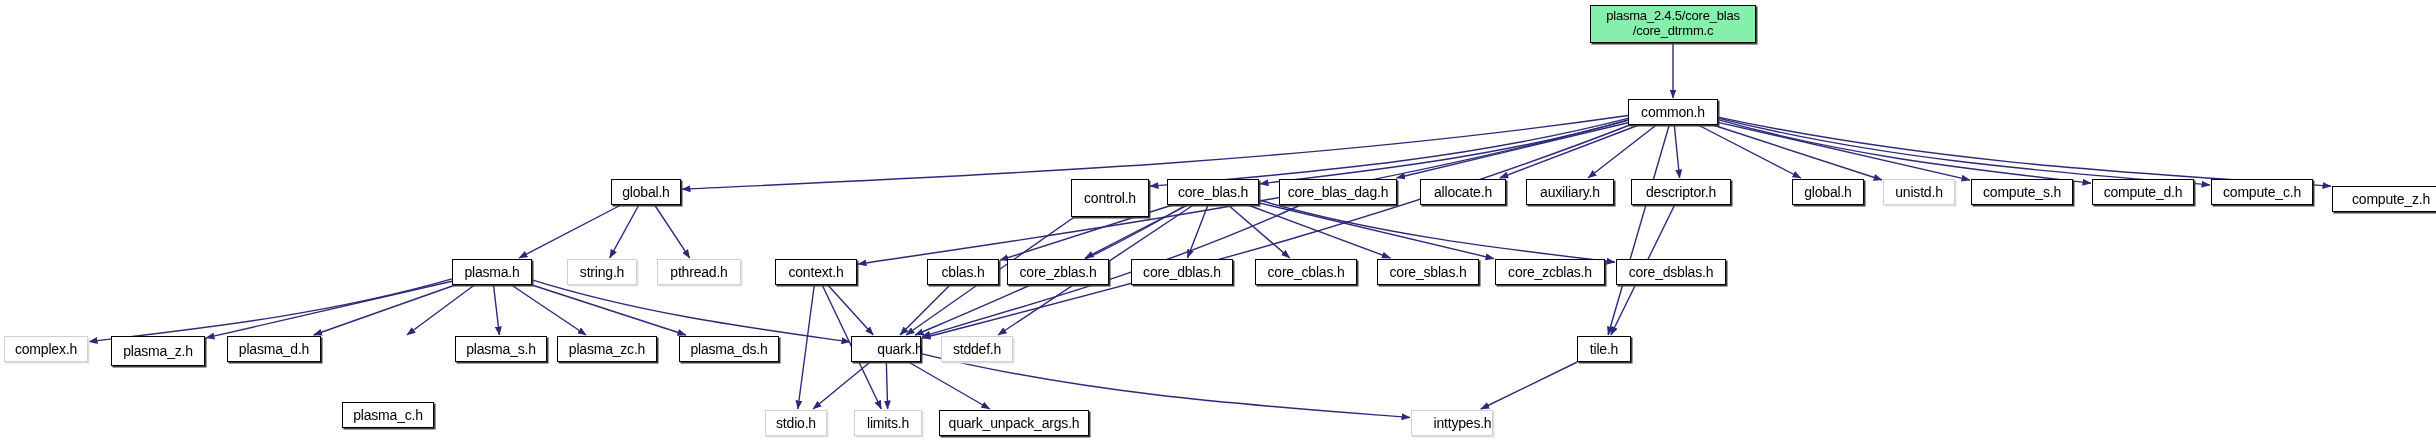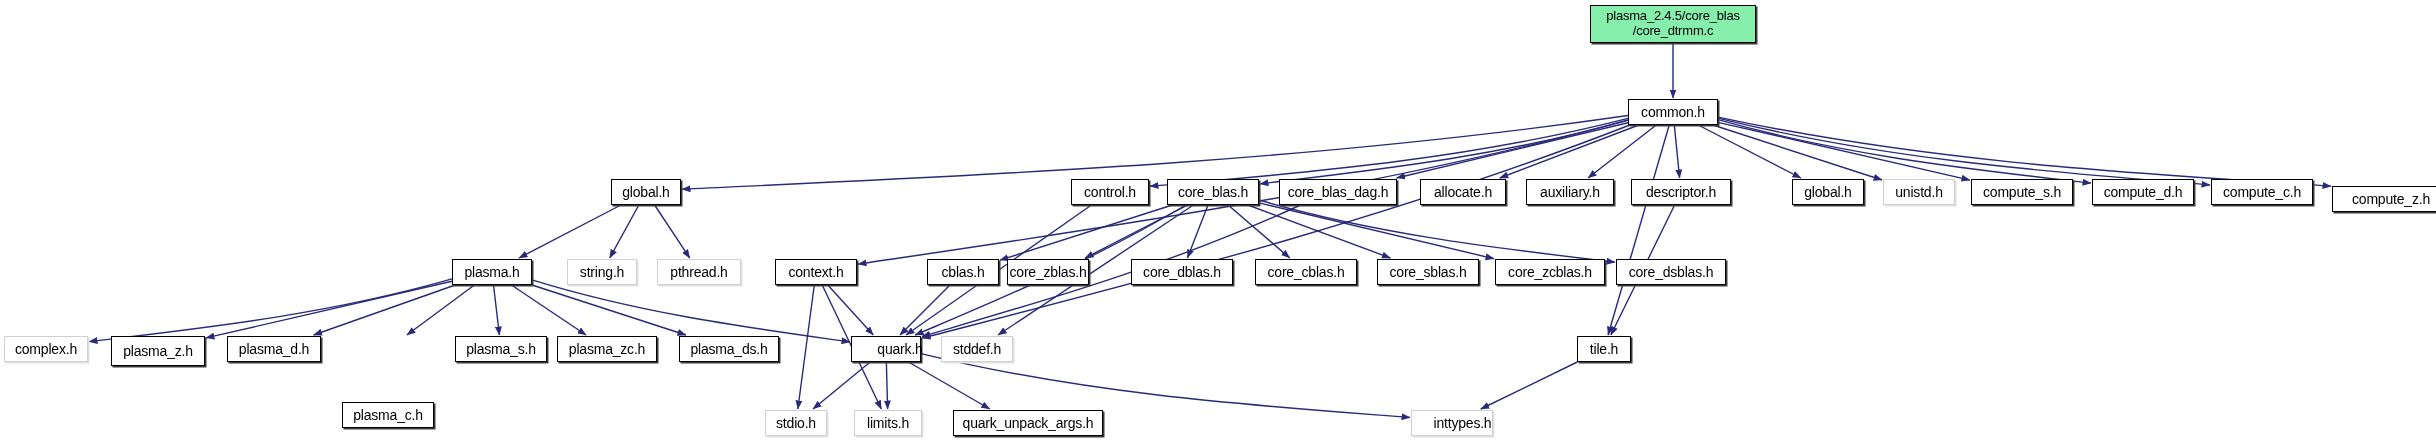--- a/index.html
+++ b/index.html
@@ -110,51 +110,51 @@
         <path d="M 1577.2972972972973 362 C 1543.508108108108 378.45, 1509.718918918919 394.9, 1480.7567567567567 409" fill="none" stroke="#2a2a7a" stroke-width="1.4" marker-end="url(#arrowhead)"></path>
         <path d="M 1674.624203821656 205 C 1652.3089171974523 250.5, 1629.9936305732483 296, 1610.8662420382166 335" fill="none" stroke="#2a2a7a" stroke-width="1.4" marker-end="url(#arrowhead)"></path>
         <path d="M 950 285 C 932.5 302.5, 915 320, 900 335" fill="none" stroke="#2a2a7a" stroke-width="1.4" marker-end="url(#arrowhead)"></path>
       </g>
   </svg>
   <div id="node-layer">
       <div class="gnode root" style="left: 1590px; top: 5px; width: 166px; height: 38px; font-size: 13px;">plasma_2.4.5/core_blas
 /core_dtrmm.c</div>
       <div class="gnode solid" style="left: 1628px; top: 99px; width: 90px; height: 26px;">common.h</div>
       <div class="gnode solid" style="left: 611px; top: 179px; width: 70px; height: 26px;">global.h</div>
-      <div class="gnode solid" style="left: 1071px; top: 179px; width: 78px; height: 26px; text-align: center;">control.h</div>
+      <div class="gnode solid" style="left: 1071px; top: 179px; width: 78px; height: 38px; text-align: center;">control.h</div>
       <div class="gnode solid" style="left: 1167px; top: 179px; width: 92px; height: 26px;">core_blas.h</div>
       <div class="gnode solid" style="left: 1279px; top: 179px; width: 118px; height: 26px;">core_blas_dag.h</div>
       <div class="gnode solid" style="left: 1420px; top: 179px; width: 86px; height: 26px;">allocate.h</div>
       <div class="gnode solid" style="left: 1526px; top: 179px; width: 88px; height: 26px;">auxiliary.h</div>
       <div class="gnode solid" style="left: 1631px; top: 179px; width: 100px; height: 26px;">descriptor.h</div>
       <div class="gnode solid" style="left: 1792px; top: 179px; width: 72px; height: 26px;">global.h</div>
       <div class="gnode faint" style="left: 1883px; top: 179px; width: 72px; height: 26px;">unistd.h</div>
       <div class="gnode solid" style="left: 1971px; top: 179px; width: 102px; height: 26px;">compute_s.h</div>
       <div class="gnode solid" style="left: 2092px; top: 179px; width: 102px; height: 26px;">compute_d.h</div>
       <div class="gnode solid" style="left: 2211px; top: 179px; width: 102px; height: 26px;">compute_c.h</div>
       <div class="gnode solid" style="left: 2332px; top: 186px; width: 118px; height: 26px;">compute_z.h</div>
       <div class="gnode solid" style="left: 452px; top: 259px; width: 80px; height: 26px;">plasma.h</div>
       <div class="gnode faint" style="left: 567px; top: 259px; width: 70px; height: 26px;">string.h</div>
       <div class="gnode faint" style="left: 657px; top: 259px; width: 84px; height: 26px;">pthread.h</div>
       <div class="gnode solid" style="left: 775px; top: 259px; width: 82px; height: 26px;">context.h</div>
       <div class="gnode solid" style="left: 927px; top: 259px; width: 72px; height: 26px;">cblas.h</div>
-      <div class="gnode solid" style="left: 1007px; top: 259px; width: 82px; height: 26px;">core_zblas.h</div>
+      <div class="gnode solid" style="left: 1007px; top: 259px; width: 102px; height: 26px;">core_zblas.h</div>
       <div class="gnode solid" style="left: 1131px; top: 259px; width: 102px; height: 26px;">core_dblas.h</div>
       <div class="gnode solid" style="left: 1255px; top: 259px; width: 102px; height: 26px;">core_cblas.h</div>
       <div class="gnode solid" style="left: 1377px; top: 259px; width: 102px; height: 26px;">core_sblas.h</div>
       <div class="gnode solid" style="left: 1495px; top: 259px; width: 110px; height: 26px;">core_zcblas.h</div>
       <div class="gnode solid" style="left: 1616px; top: 259px; width: 110px; height: 26px;">core_dsblas.h</div>
       <div class="gnode faint" style="left: 4px; top: 336px; width: 84px; height: 26px;">complex.h</div>
       <div class="gnode solid" style="left: 111px; top: 336px; width: 94px; height: 30px;">plasma_z.h</div>
       <div class="gnode solid" style="left: 227px; top: 336px; width: 94px; height: 26px;">plasma_d.h</div>
       <div class="gnode solid" style="left: 342px; top: 354px; width: 92px; height: 26px; margin-top: 48px;">plasma_c.h</div>
       <div class="gnode solid" style="left: 455px; top: 336px; width: 92px; height: 26px;">plasma_s.h</div>
       <div class="gnode solid" style="left: 557px; top: 336px; width: 100px; height: 26px;">plasma_zc.h</div>
       <div class="gnode solid" style="left: 679px; top: 336px; width: 100px; height: 26px;">plasma_ds.h</div>
       <div class="gnode solid" style="left: 851px; top: 336px; width: 70px; height: 26px; padding-left: 28px;">quark.h</div>
       <div class="gnode faint" style="left: 941px; top: 336px; width: 72px; height: 26px;">stddef.h</div>
       <div class="gnode solid" style="left: 1577px; top: 336px; width: 54px; height: 26px;">tile.h</div>
       <div class="gnode faint" style="left: 765px; top: 410px; width: 62px; height: 26px;">stdio.h</div>
       <div class="gnode faint" style="left: 854px; top: 410px; width: 68px; height: 26px;">limits.h</div>
-      <div class="gnode solid" style="left: 939px; top: 410px; width: 150px; height: 26px; margin-left: 14px;">quark_unpack_args.h</div>
+      <div class="gnode solid" style="left: 939px; top: 410px; width: 150px; height: 26px;">quark_unpack_args.h</div>
       <div class="gnode faint" style="left: 1411px; top: 410px; width: 82px; height: 26px; padding-left: 21px;">inttypes.h</div>
     </div>
 </div>
 
 </body></html>

